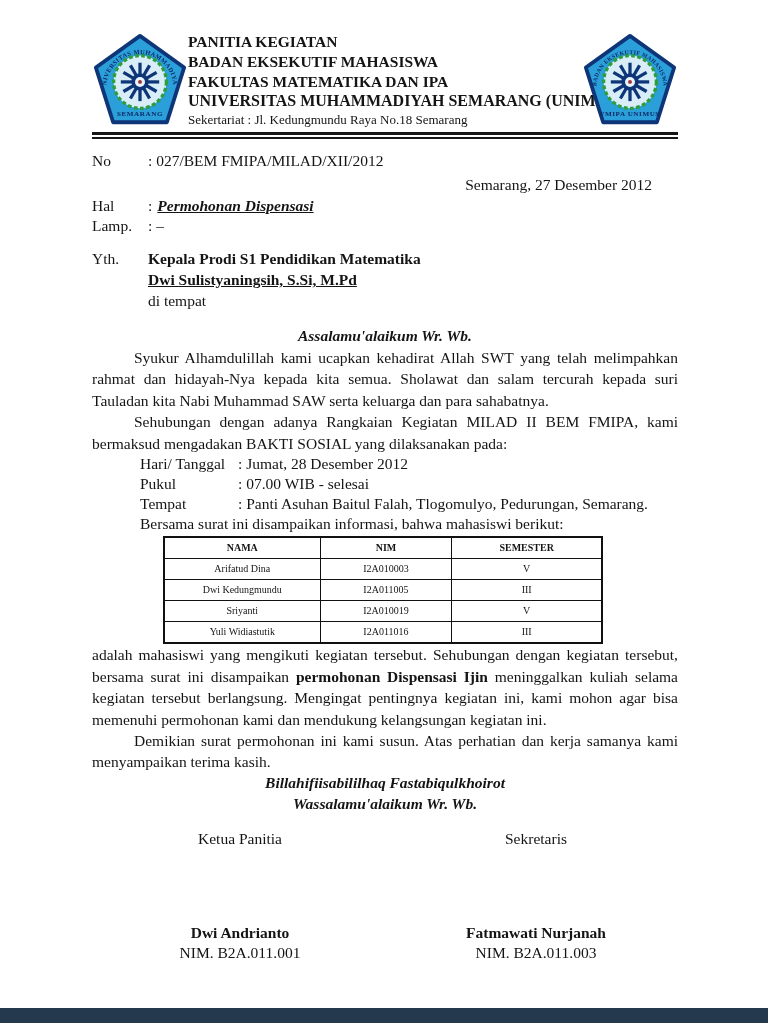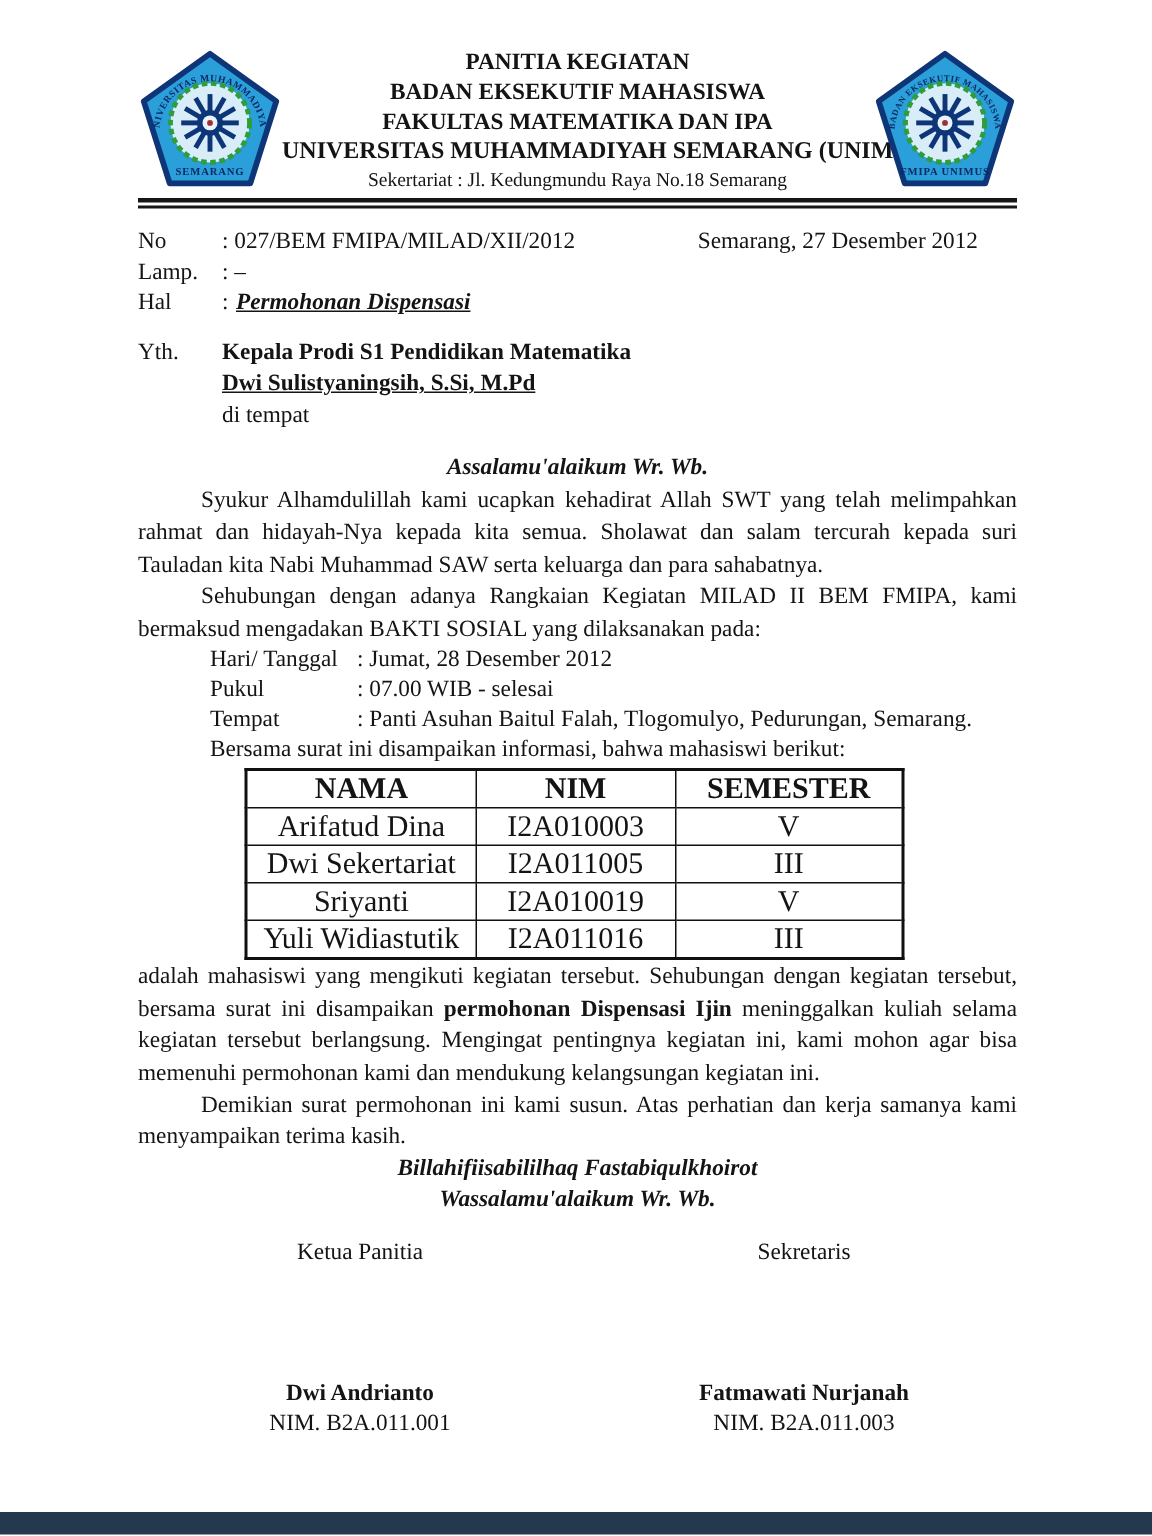--- a/index.html
+++ b/index.html
@@ -3,52 +3,52 @@
 <meta charset="utf-8">
 <style>
   html,body{margin:0;padding:0;background:#e9e9e9;}
   .page{position:relative;width:768px;height:1024px;margin:0 auto;background:#ffffff;
         font-family:"Liberation Serif",serif;color:#141414;font-size:15.5px;overflow:hidden;}
   .content{padding:0 90px 0 92px;}
 
   
   .letterhead{display:flex;align-items:center;margin-top:32px;}
   .logo{width:96px;height:96px;flex:0 0 96px;}
-  .head-center{flex:1;min-width:0;text-align:center;line-height:1.28;}
+  .head-center{flex:1;min-width:0;text-align:left;line-height:1.28;}
   .head-line{font-weight:bold;white-space:nowrap;}
   .head-line.big{font-size:16px;}
   .head-secretariat{font-size:13px;white-space:nowrap;}
   .head-rule{margin-top:3px;height:2px;border-top:3px solid #161616;border-bottom:2px solid #161616;}
 
   
   .meta{margin-top:12px;line-height:1.35;}
   .meta-row{display:flex;}
   .meta-label{width:56px;flex:0 0 56px;}
-  .meta-date{margin-left:auto;padding-right:26px;}
+  .meta-date{margin-left:auto;padding-right:26px;margin-top:24px;}
   .hal-value{font-weight:bold;font-style:italic;text-decoration:underline;margin-left:5px;}
 
   
   .recipient{margin-top:12px;line-height:1.35;display:flex;}
   .yth{width:56px;flex:0 0 56px;}
   .recipient-name1{font-weight:bold;}
   .recipient-name2{font-weight:bold;text-decoration:underline;}
 
   
   .body-block{margin-top:14px;}
   .salutation,.closing-line{font-weight:bold;font-style:italic;line-height:1.35;margin:0;text-align:center;}
   p.para{margin:0;text-align:justify;text-indent:42px;line-height:1.38;}
   p.para.flush{text-indent:0;}
   .detail-row{display:flex;margin-left:48px;line-height:1.3;}
   .detail-label{width:98px;flex:0 0 98px;font-family:Liberation Serif, serif;}
   .table-intro{margin-left:48px;line-height:1.3;}
 
   
   table.students{border-collapse:collapse;margin:2px 0 0 71px;width:440px;border:2px solid #101010;}
   table.students th,table.students td{border:1.6px solid #101010;text-align:center;
-      padding:0 4px;height:20px;line-height:1.2;font-size:20px;}
+      padding:0 4px;height:20px;line-height:1.2;font-size:10px;}
   table.students th{font-weight:bold;}
 
   
   .sig-roles,.sig-names{display:flex;line-height:1.3;}
   .sig-roles{margin-top:14px;}
   .sig-names{margin-top:74px;}
   .sig-col-a{margin-left:48px;width:200px;text-align:center;}
   .sig-col-b{margin-left:96px;width:200px;text-align:center;}
   .sig-name{font-weight:bold;}
 
@@ -124,27 +124,27 @@
     </div>
     <div class="head-rule"></div>
 
     <div class="meta">
       <div class="meta-row">
         <span class="meta-label">No</span>
         <span>: 027/BEM FMIPA/MILAD/XII/2012</span>
         <span class="meta-date">Semarang, 27 Desember 2012</span>
       </div>
       <div class="meta-row">
-        <span class="meta-label">Lamp.</span>
-        <span>: –</span>
-      </div>
-      <div class="meta-row">
         <span class="meta-label">Hal</span>
         <span>:</span>
         <span class="hal-value">Permohonan Dispensasi</span>
+      </div>
+      <div class="meta-row">
+        <span class="meta-label">Lamp.</span>
+        <span>: –</span>
       </div>
     </div>
 
     <div class="recipient">
       <span class="yth">Yth.</span>
       <span>
         <div class="recipient-name1">Kepala Prodi S1 Pendidikan Matematika</div>
         <div class="recipient-name2">Dwi Sulistyaningsih, S.Si, M.Pd</div>
         <div>di tempat</div>
       </span>
@@ -177,21 +177,21 @@
             <th style="width:151px;">SEMESTER</th>
           </tr>
         </thead>
         <tbody>
           <tr>
             <td>Arifatud Dina</td>
               <td>I2A010003</td>
               <td>V</td>
           </tr>
           <tr>
-            <td>Dwi Sekertariat</td>
+            <td>Dwi Kedungmundu</td>
               <td>I2A011005</td>
               <td>III</td>
           </tr>
           <tr>
             <td>Sriyanti</td>
               <td>I2A010019</td>
               <td>V</td>
           </tr>
           <tr>
             <td>Yuli Widiastutik</td>

